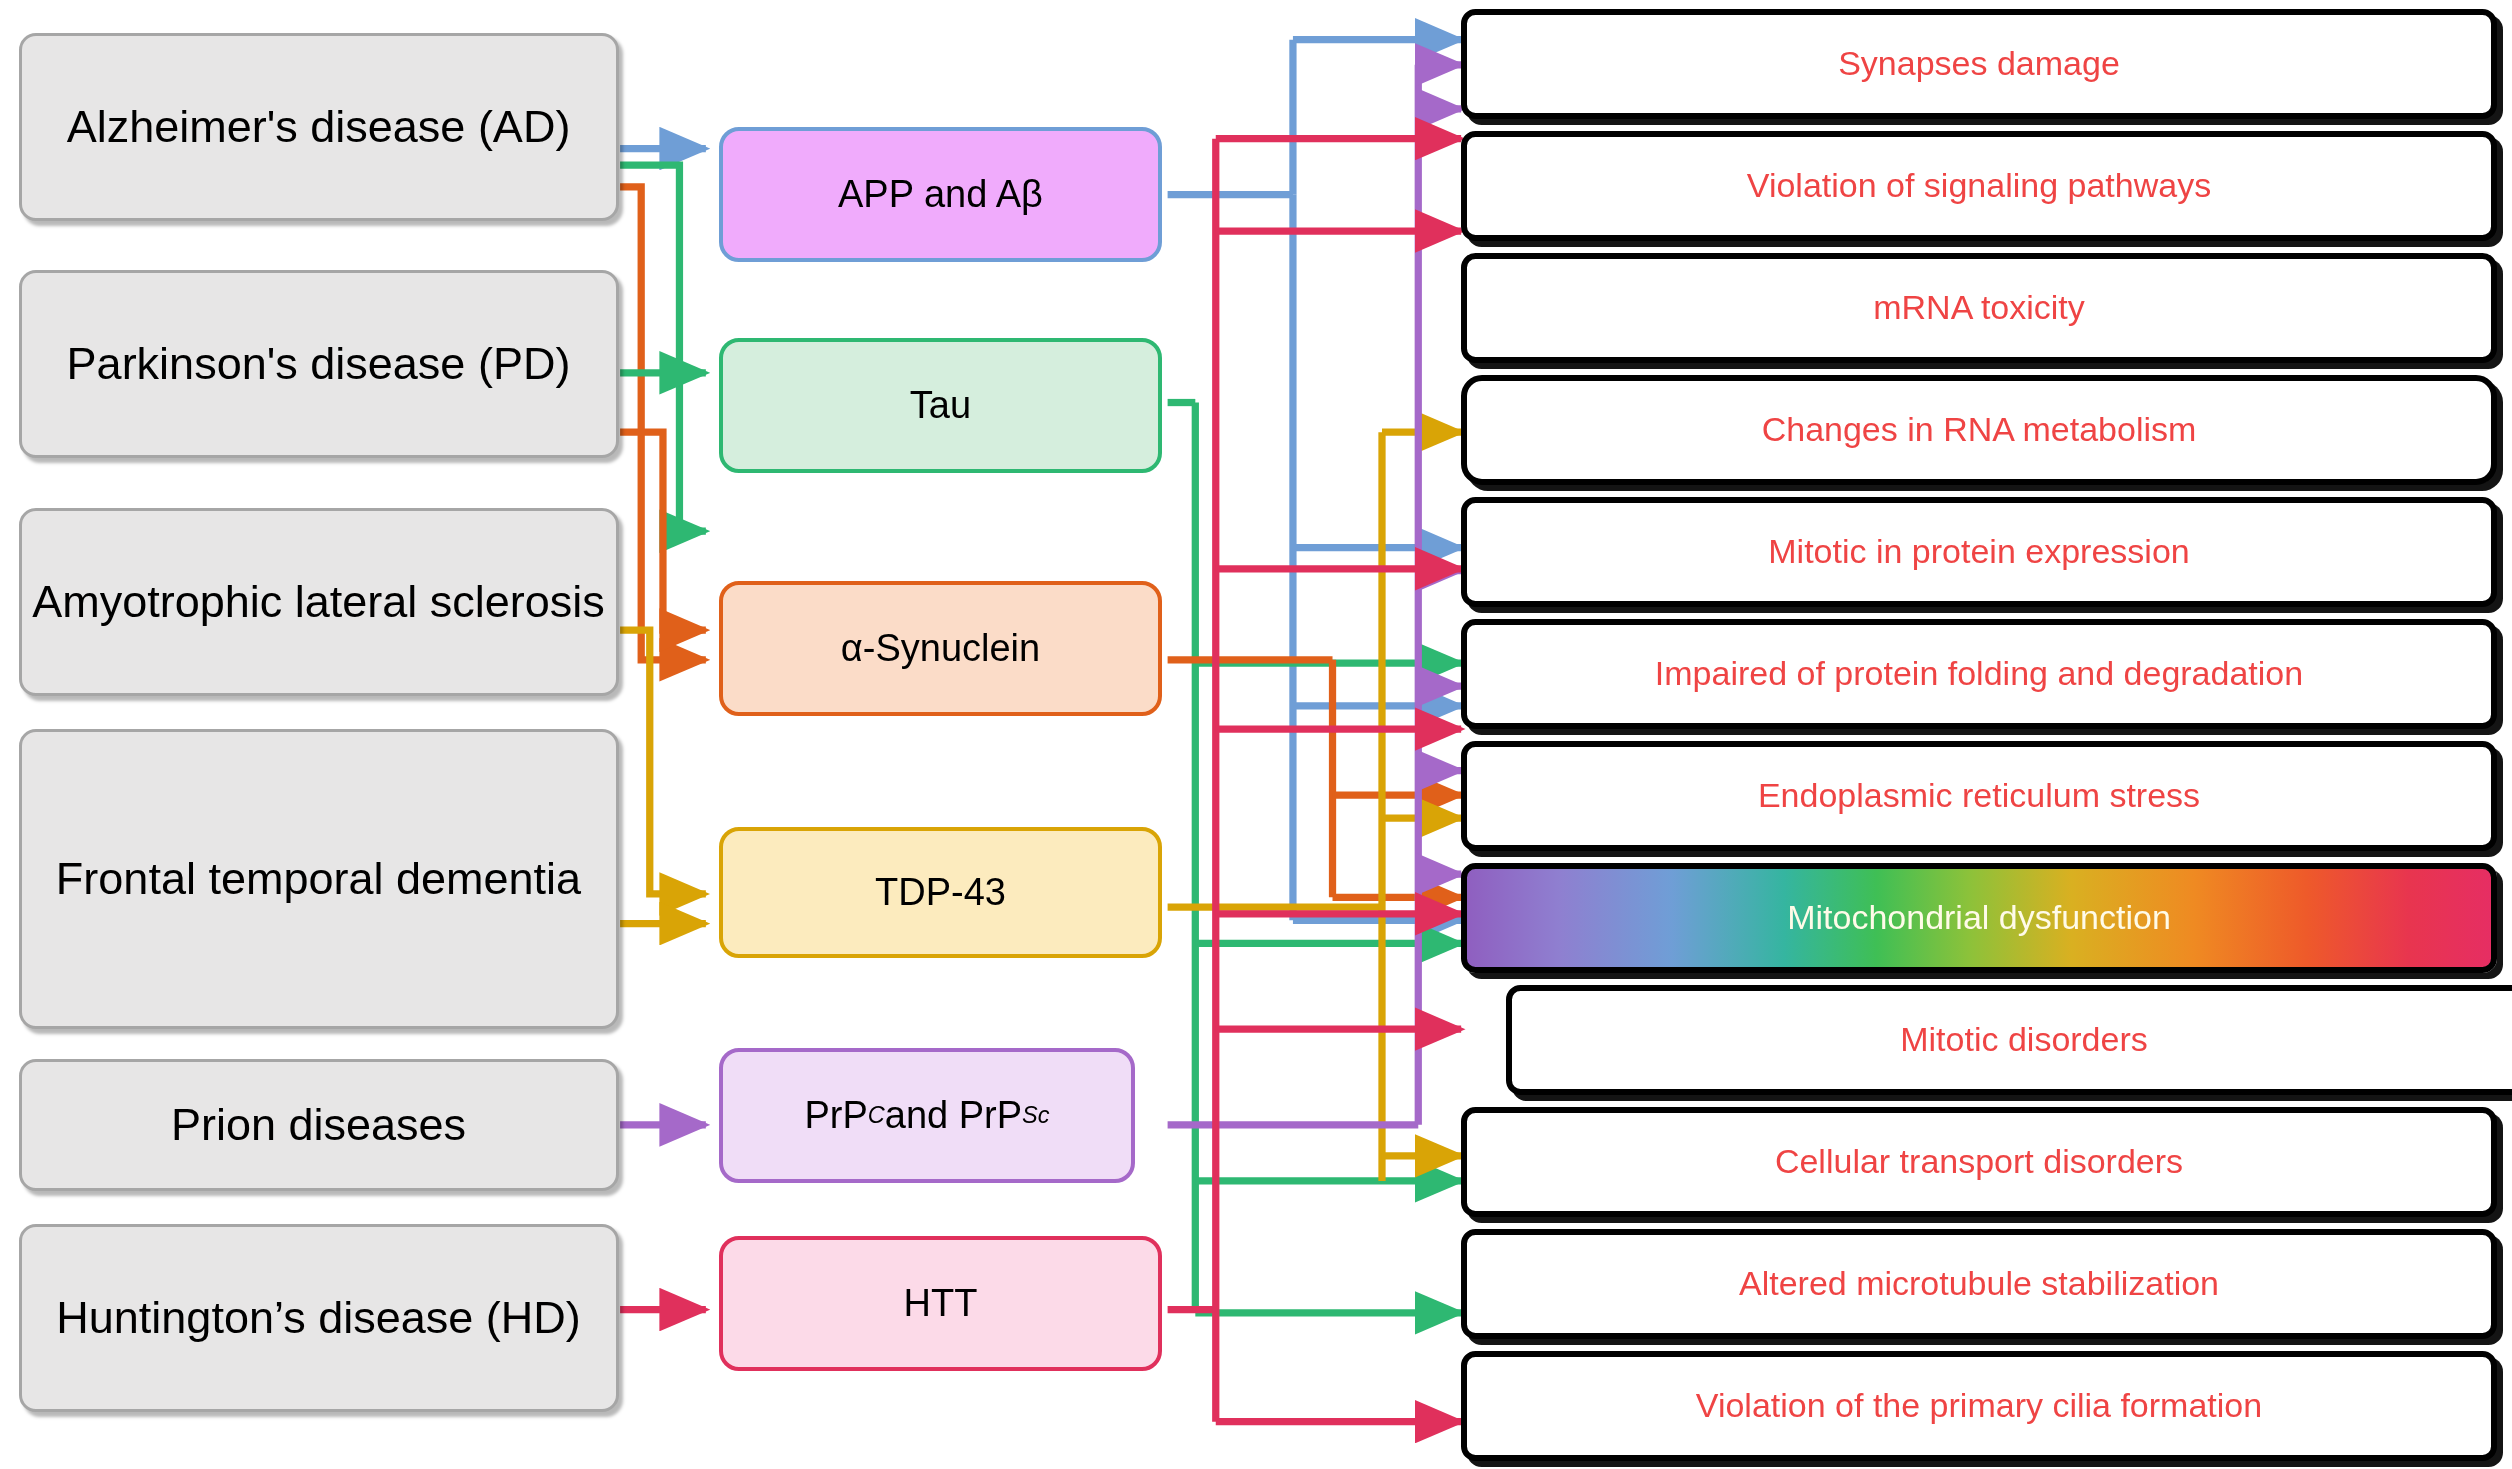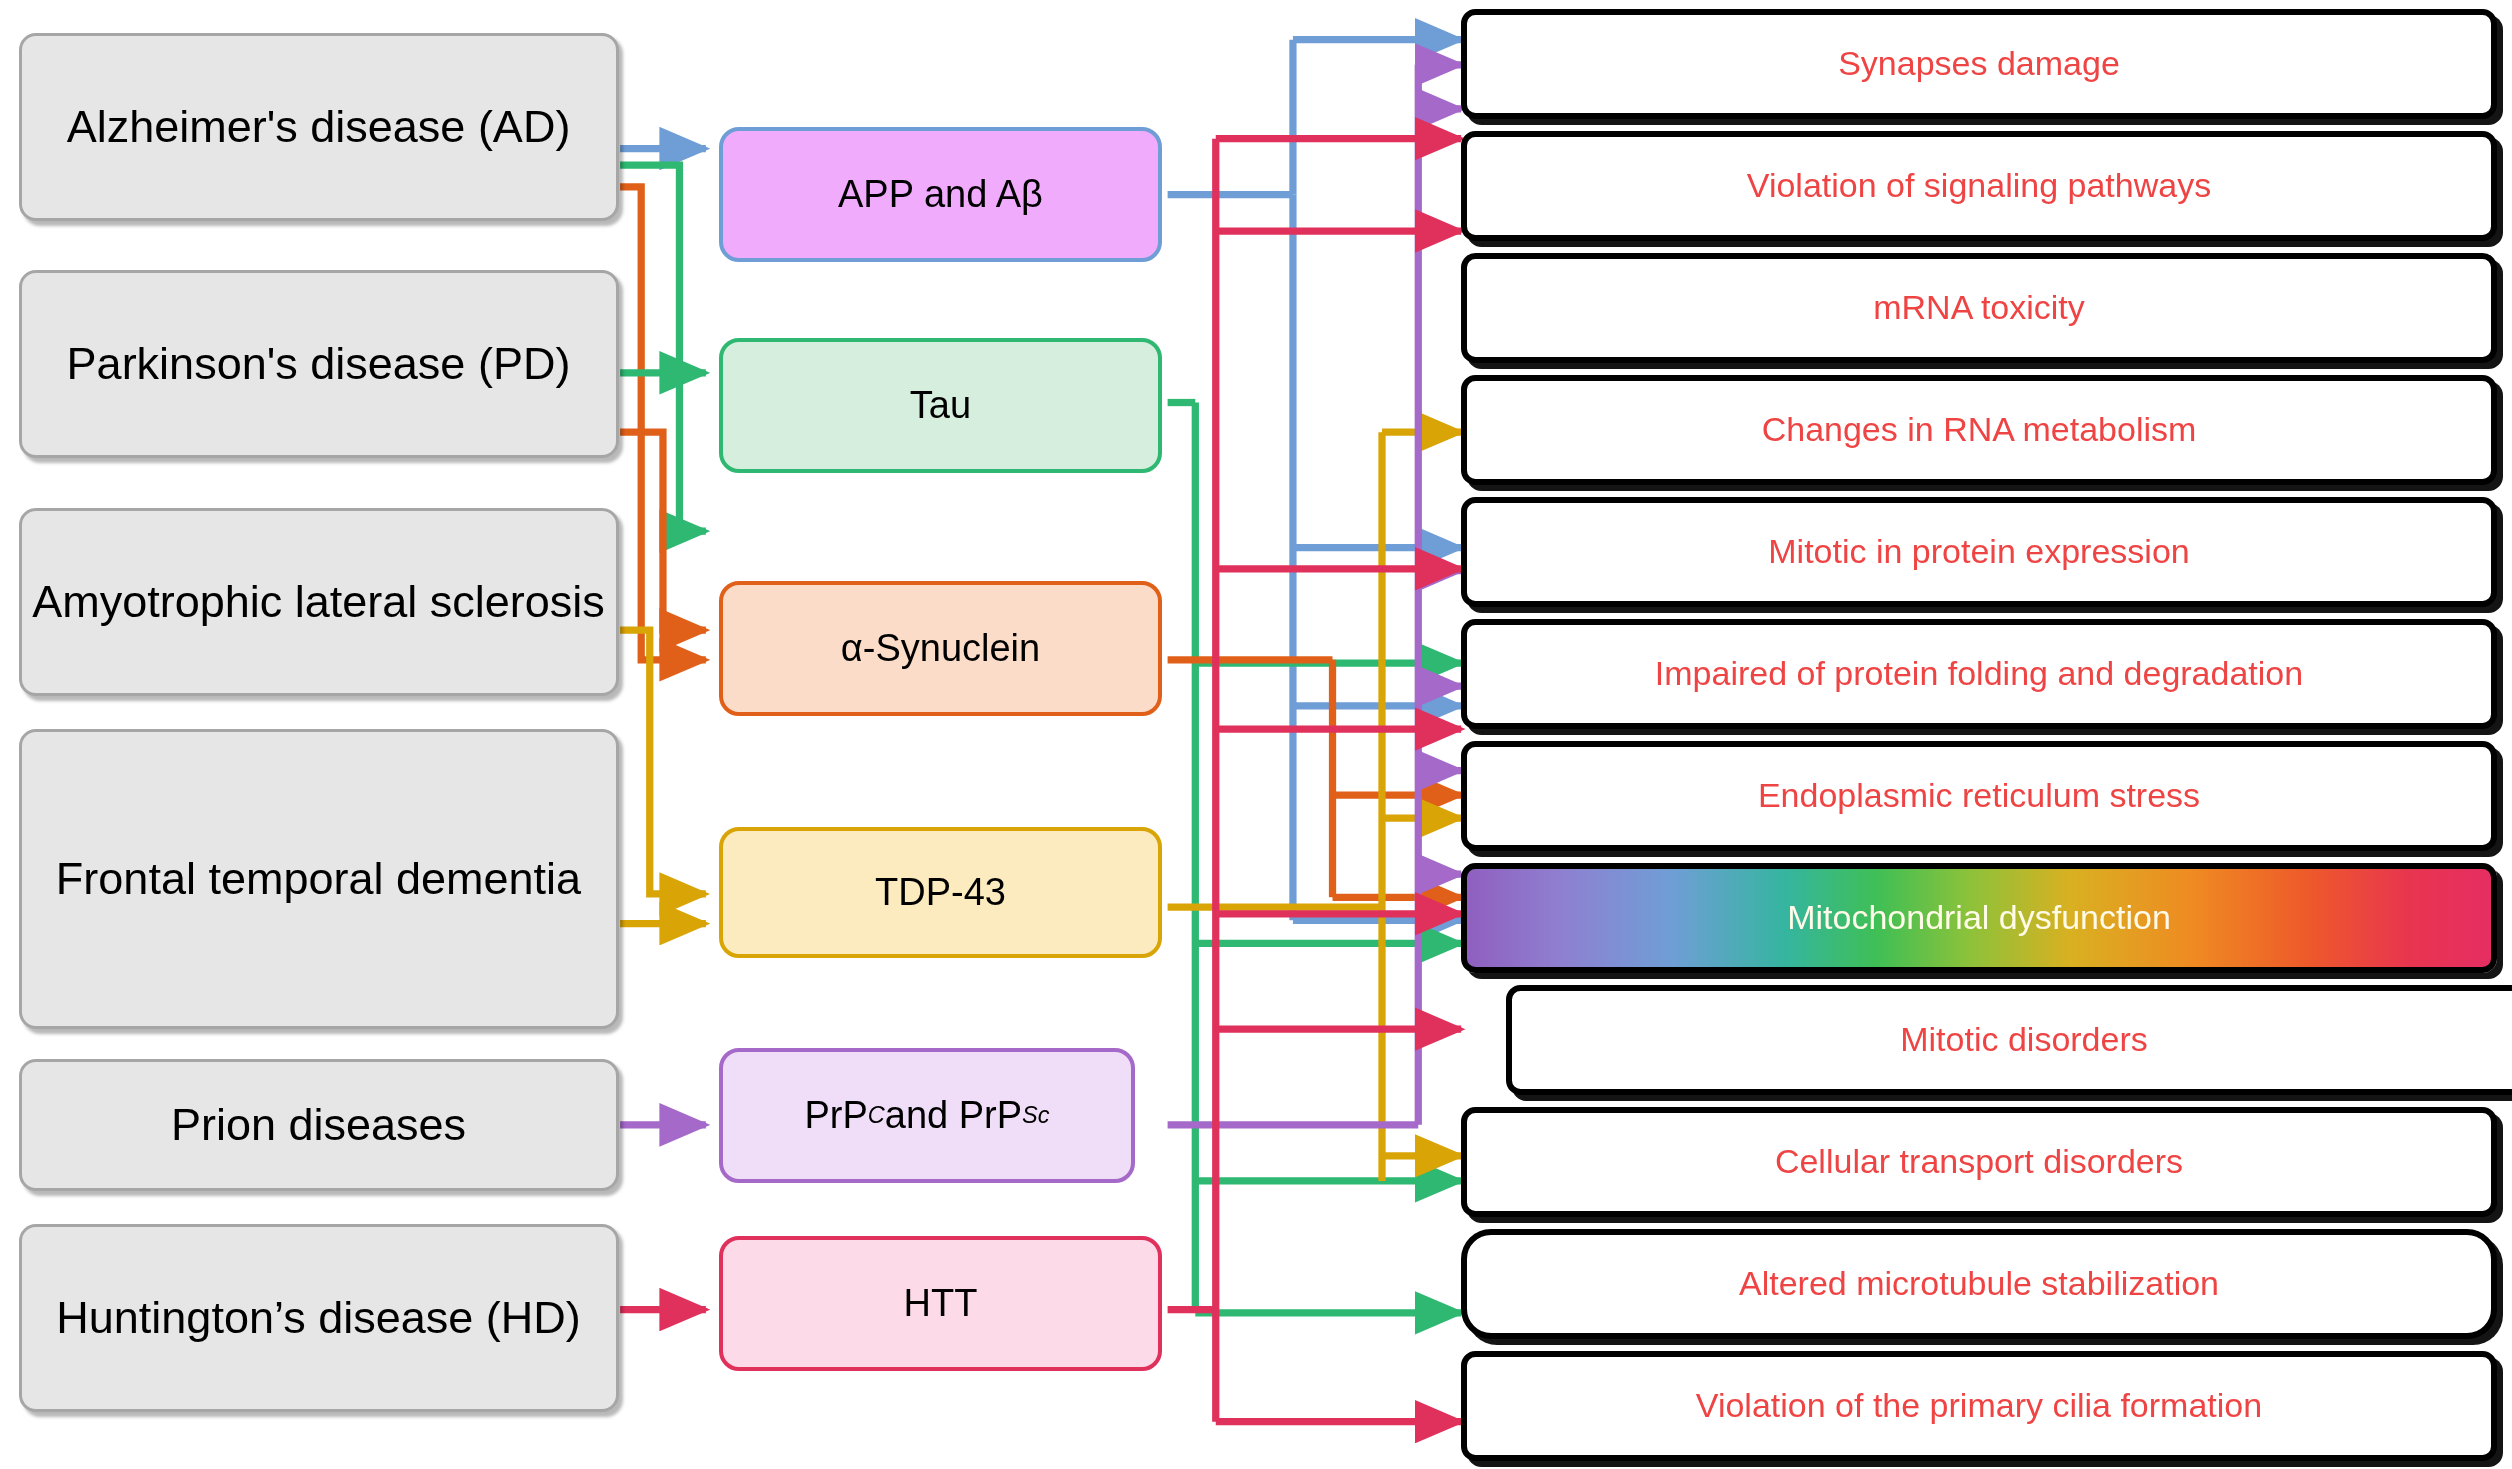--- a/index.html
+++ b/index.html
@@ -158,32 +158,32 @@
   <div class="protein" id="p-prp" style="left: 719px; top: 1048px; width: 416px; height: 135px; border-color: rgb(165, 105, 201); background: rgb(240, 221, 247);">PrP<sup>C</sup> and PrP<sup>Sc</sup></div>
 
   <div class="protein" id="p-htt" style="left: 719px; top: 1236px; width: 443px; height: 135px; border-color: rgb(224, 48, 92); background: rgb(252, 218, 232);">HTT</div>
 
   <div class="outcome" style="left: 1461px; top: 9.2px; width: 1036px; height: 110px;">Synapses damage</div>
 
   <div class="outcome" style="left: 1461px; top: 131px; width: 1036px; height: 110px;">Violation of signaling pathways</div>
 
   <div class="outcome" style="left: 1461px; top: 253px; width: 1036px; height: 110px;">mRNA toxicity</div>
 
-  <div class="outcome" style="left: 1461px; top: 375px; width: 1036px; height: 110px;">Changes in RNA metabolism</div>
+  <div class="outcome" style="left: 1461px; top: 375px; width: 1036px; height: 110px; border-radius: 21px;">Changes in RNA metabolism</div>
 
   <div class="outcome" style="left: 1461px; top: 497px; width: 1036px; height: 110px;">Mitotic in protein expression</div>
 
   <div class="outcome" style="left: 1461px; top: 619px; width: 1036px; height: 110px;">Impaired of protein folding and degradation</div>
 
   <div class="outcome" style="left: 1461px; top: 741px; width: 1036px; height: 110px;">Endoplasmic reticulum stress</div>
 
   <div class="outcome rainbow" style="left: 1461px; top: 863px; width: 1036px; height: 110px;">Mitochondrial dysfunction</div>
 
   <div class="outcome" style="left: 1461px; top: 985px; width: 1036px; height: 110px; margin-left: 45px;">Mitotic disorders</div>
 
   <div class="outcome" style="left: 1461px; top: 1107px; width: 1036px; height: 110px;">Cellular transport disorders</div>
 
-  <div class="outcome" style="left: 1461px; top: 1229px; width: 1036px; height: 110px; border-radius: 30px;">Altered microtubule stabilization</div>
+  <div class="outcome" style="left: 1461px; top: 1229px; width: 1036px; height: 110px;">Altered microtubule stabilization</div>
 
   <div class="outcome" style="left: 1461px; top: 1351px; width: 1036px; height: 110px;">Violation of the primary cilia formation</div>
 
 </div>
 
 
 </body></html>

